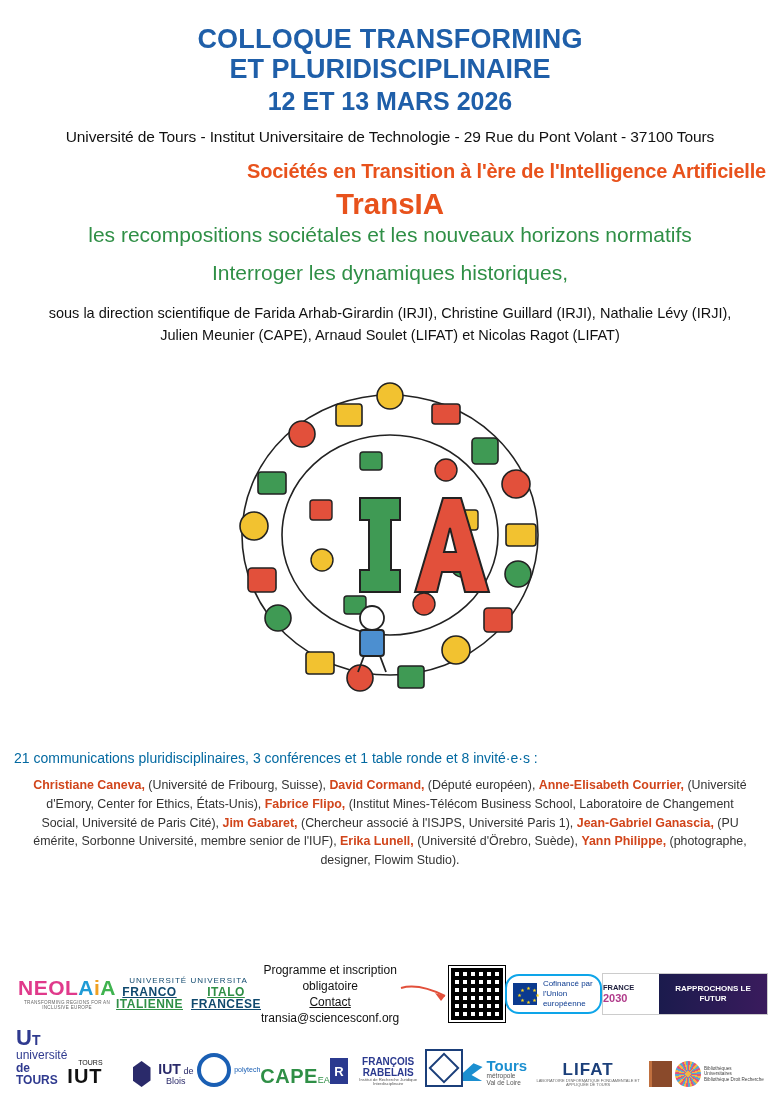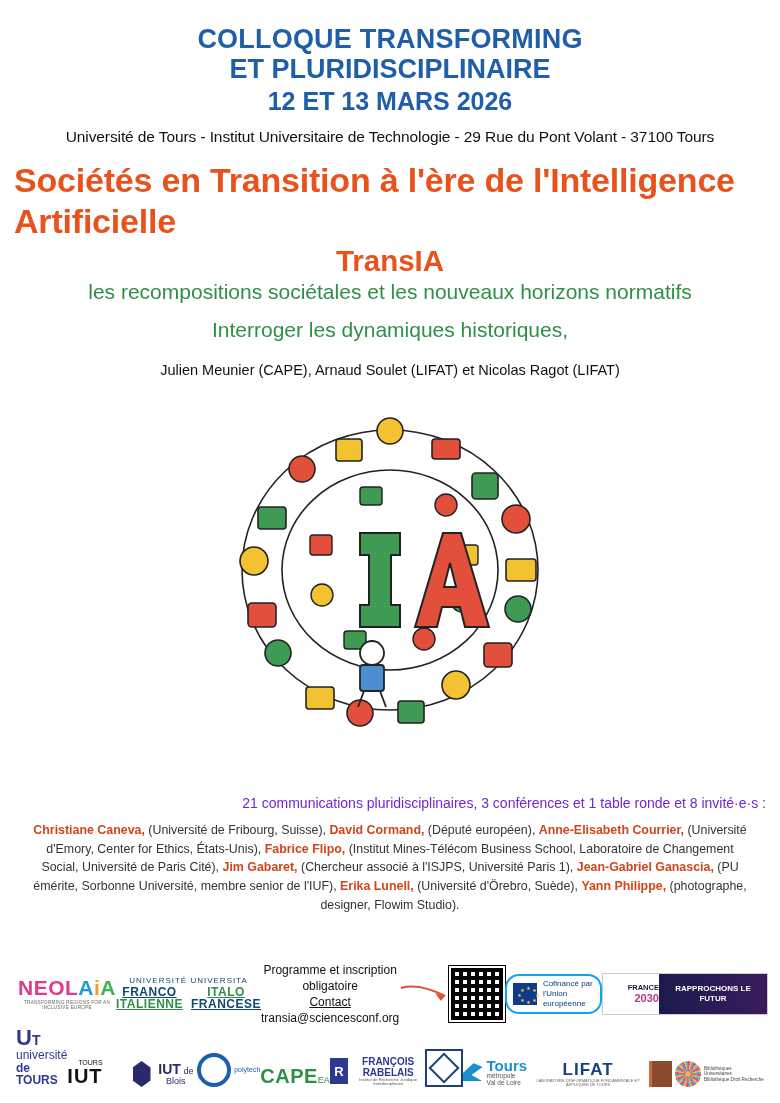--- a/index.html
+++ b/index.html
@@ -51,24 +51,24 @@
   .venue {
     text-align: center;
     font-size: 15.5px;
     color: #111111;
     margin-top: 12px;
     letter-spacing: -0.1px;
   }
 
   
   .main-title {
-    text-align: left;
+    text-align: right;
     color: #e8521c;
     font-weight: bold;
-    font-size: 34px;
+    font-size: 20px;
     line-height: 1.18;
     margin-top: 14px;
     letter-spacing: -0.2px;
   }
   .acronym {
     text-align: center;
     color: #e8521c;
     font-weight: bold;
     font-size: 29.5px;
     line-height: 1.2;
@@ -95,24 +95,23 @@
     width: 360px;
     height: 390px;
     margin: 14px auto 0 auto;
   }
   .illustration svg {
     display: block;
   }
 
   
   .summary {
-    text-align: right;
+    text-align: left;
     font-size: 14px;
-    margin-top: 10px;
-    color: #6d28d9;
+    color: #0369a1;
   }
   .speakers {
     font-size: 12.4px;
     line-height: 1.5;
     color: #333333;
     text-align: center;
     margin: 10px 14px 0 14px;
   }
   .speakers b {
     color: #d1451b;
@@ -232,21 +231,21 @@
     border: 1px solid #ccc;
     height: 40px;
   }
   .france-logo .fr-left {
     width: 56px;
     font-size: 7.5px;
     font-weight: bold;
     color: #1b1b3a;
     display: flex;
     flex-direction: column;
-    align-items: flex-end;
+    align-items: flex-start;
     justify-content: center;
     line-height: 1.1;
   }
   .france-logo .fr-left .yr {
     color: #b03a8a;
     font-size: 11px;
   }
   .france-logo .fr-right {
     width: 100px;
     background: linear-gradient(90deg, #1b1b4d, #3a1b5d);
@@ -329,20 +328,21 @@
   <div class="colloque-line2">ET PLURIDISCIPLINAIRE</div>
   <div class="colloque-dates">12 ET 13 MARS 2026</div>
   <div class="venue">Université de Tours - Institut Universitaire de Technologie - 29 Rue du Pont Volant - 37100 Tours</div>
 
   <div class="main-title">Sociétés en Transition à l'ère de l'Intelligence Artificielle</div>
   <div class="acronym">TransIA</div>
   <div class="subtitle" style="margin-top:0">les recompositions sociétales et les nouveaux horizons normatifs</div>
   <div class="subtitle">Interroger les dynamiques historiques,</div>
 
   <div class="direction">
+    <div>sous la direction scientifique de Farida Arhab-Girardin (IRJI), Christine Guillard (IRJI), Nathalie Lévy (IRJI),</div>
     <div>Julien Meunier (CAPE), Arnaud Soulet (LIFAT) et Nicolas Ragot (LIFAT)</div>
   </div>
 
   <div class="illustration">
     <svg width="360" height="390" viewBox="0 0 360 390">
 
       <g stroke="#222" stroke-width="1.6" fill="none">
         <ellipse cx="180" cy="175" rx="148" ry="140"></ellipse>
         <ellipse cx="180" cy="175" rx="108" ry="100"></ellipse>
       </g>

